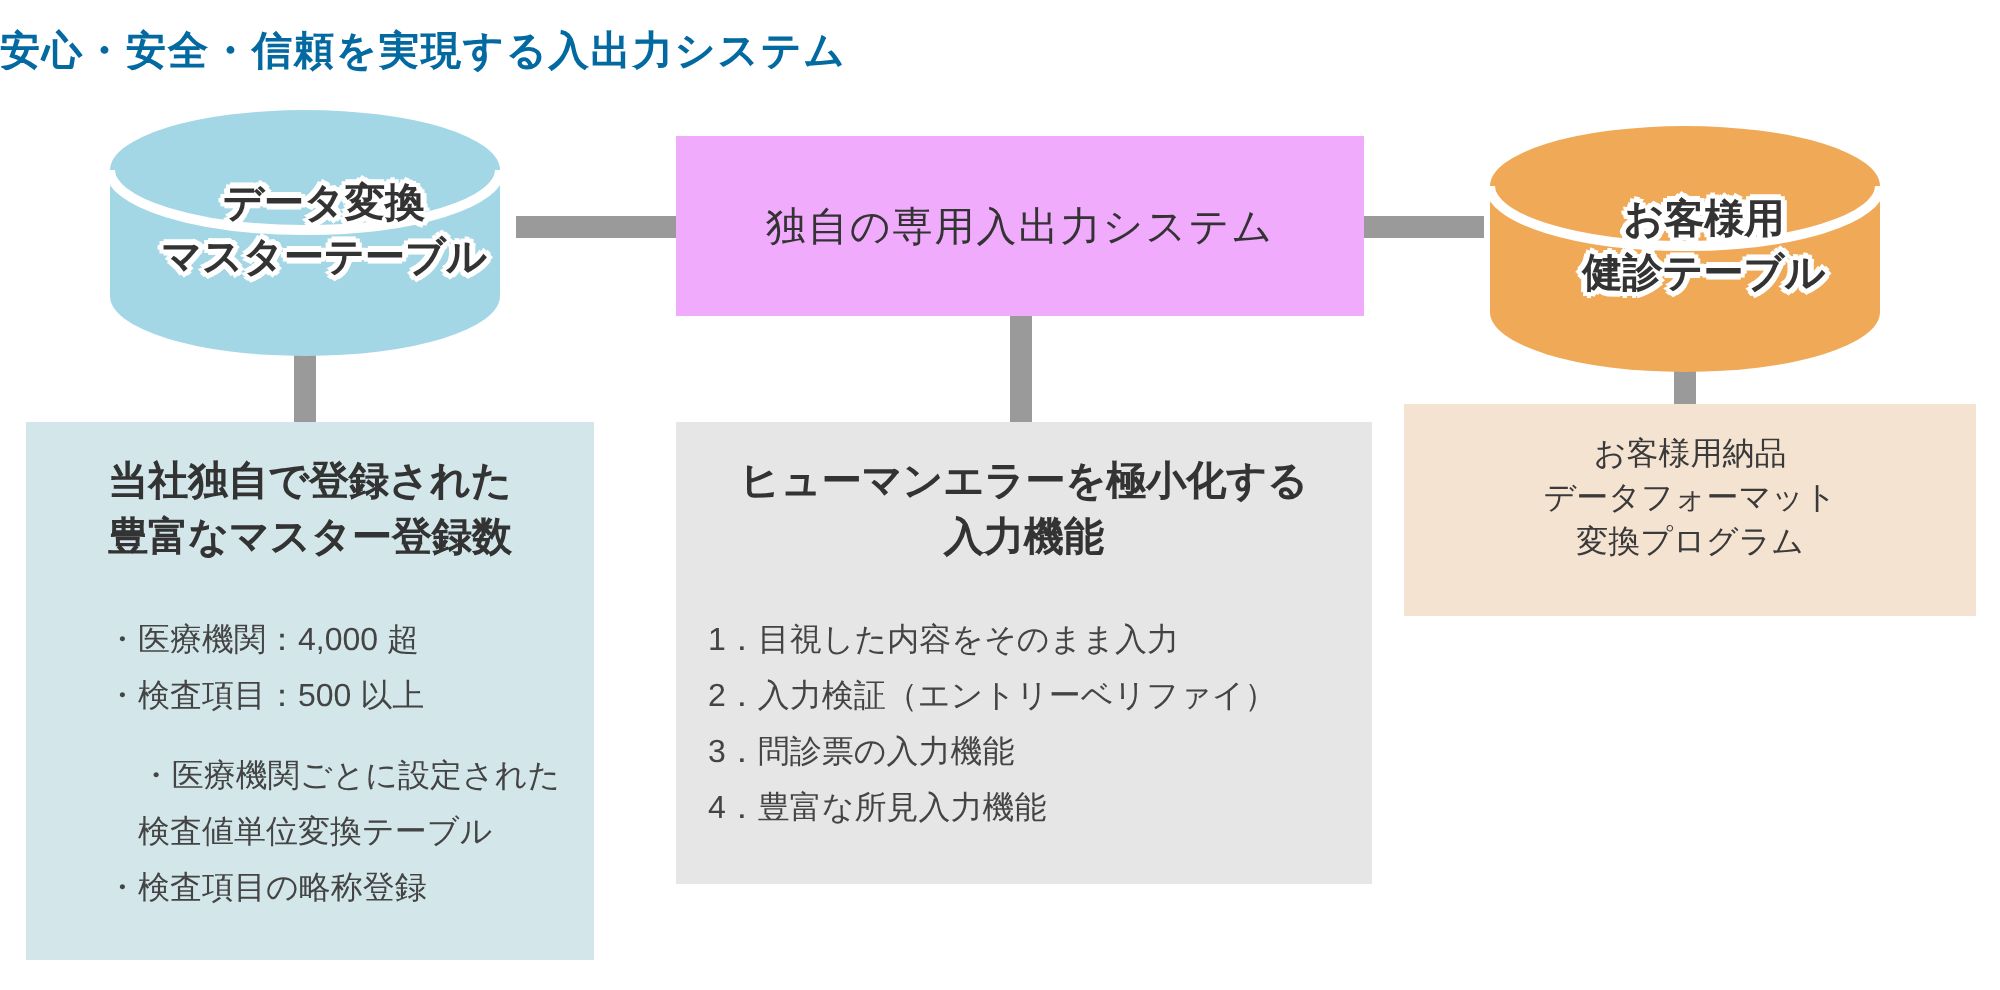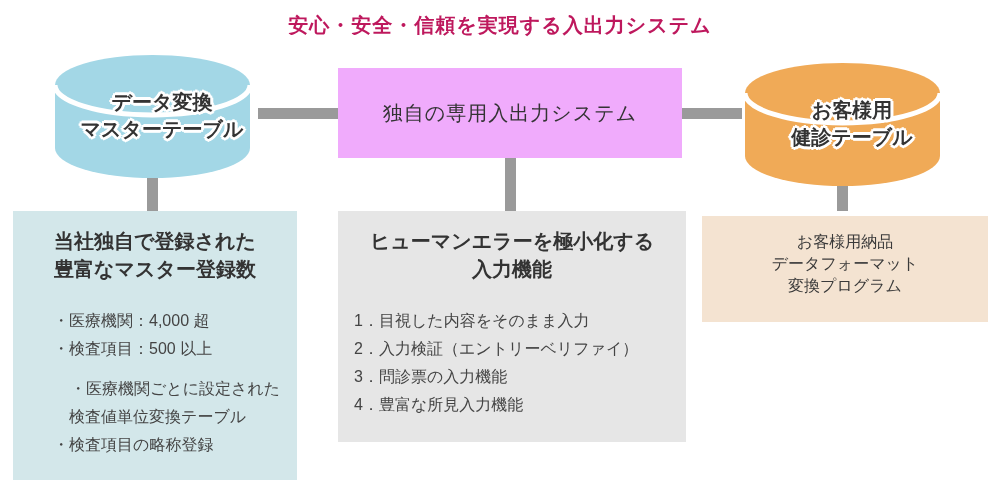--- a/index.html
+++ b/index.html
@@ -1,20 +1,20 @@
 <!DOCTYPE html>
 <html><head>
 <meta charset="utf-8">
 <style>
   html,body{margin:0;padding:0;background:#fff;}
   body{font-family:"Liberation Sans","DejaVu Sans",sans-serif;color:#333;}
   .stage{position:relative;width:1000px;height:495px;background:#fff;overflow:hidden;}
 
-  .title{position:absolute;left:0;top:12px;width:1000px;text-align:center;
-         font-size:20px;font-weight:bold;color:#be185d;letter-spacing:1px;}
+  .title{position:absolute;left:0;top:12px;width:1000px;
+         font-size:20px;font-weight:bold;color:#0369a1;letter-spacing:1px;}
 
   
   .conn{position:absolute;background:#9a9a9a;}
   .conn-h-left{left:258px;top:108px;width:80px;height:11px;}
   .conn-h-right{left:682px;top:108px;width:60px;height:11px;}
   .conn-v-left{left:147px;top:174px;width:11px;height:37px;}
   .conn-v-center{left:505px;top:158px;width:11px;height:53px;}
   .conn-v-right{left:837px;top:174px;width:11px;height:37px;}
 
   
@@ -30,21 +30,21 @@
 
   
   .sysbox{position:absolute;left:338px;top:68px;width:344px;height:90px;background:#f0abfc;
           display:flex;align-items:center;justify-content:center;
           font-size:20px;font-weight:normal;color:#333;letter-spacing:1px;}
 
   
   .panel{position:absolute;box-sizing:border-box;}
   .panel-left{left:13px;top:211px;width:284px;height:269px;background:#d3e7ea;}
   .panel-center{left:338px;top:211px;width:348px;height:231px;background:#e6e6e6;}
-  .panel-right{left:702px;top:216px;width:286px;height:106px;background:#f4e3d1;}
+  .panel-right{left:702px;top:202px;width:286px;height:106px;background:#f4e3d1;}
 
   .panel-heading{margin-top:16px;text-align:center;font-size:20px;font-weight:bold;
                  line-height:28px;color:#333;}
   .bullet-list{margin-top:24px;padding-left:40px;font-size:16px;line-height:28px;color:#444;}
   .num-list{margin-top:24px;padding-left:16px;font-size:16px;line-height:28px;color:#444;}
   .list-item{white-space:nowrap;}
   .list-item.gap{margin-top:12px;text-align:center;}
   .list-item.cont{padding-left:16px;}
   .right-lines{margin-top:15px;text-align:center;font-size:16px;line-height:22px;color:#3a3a3a;}
 </style>

